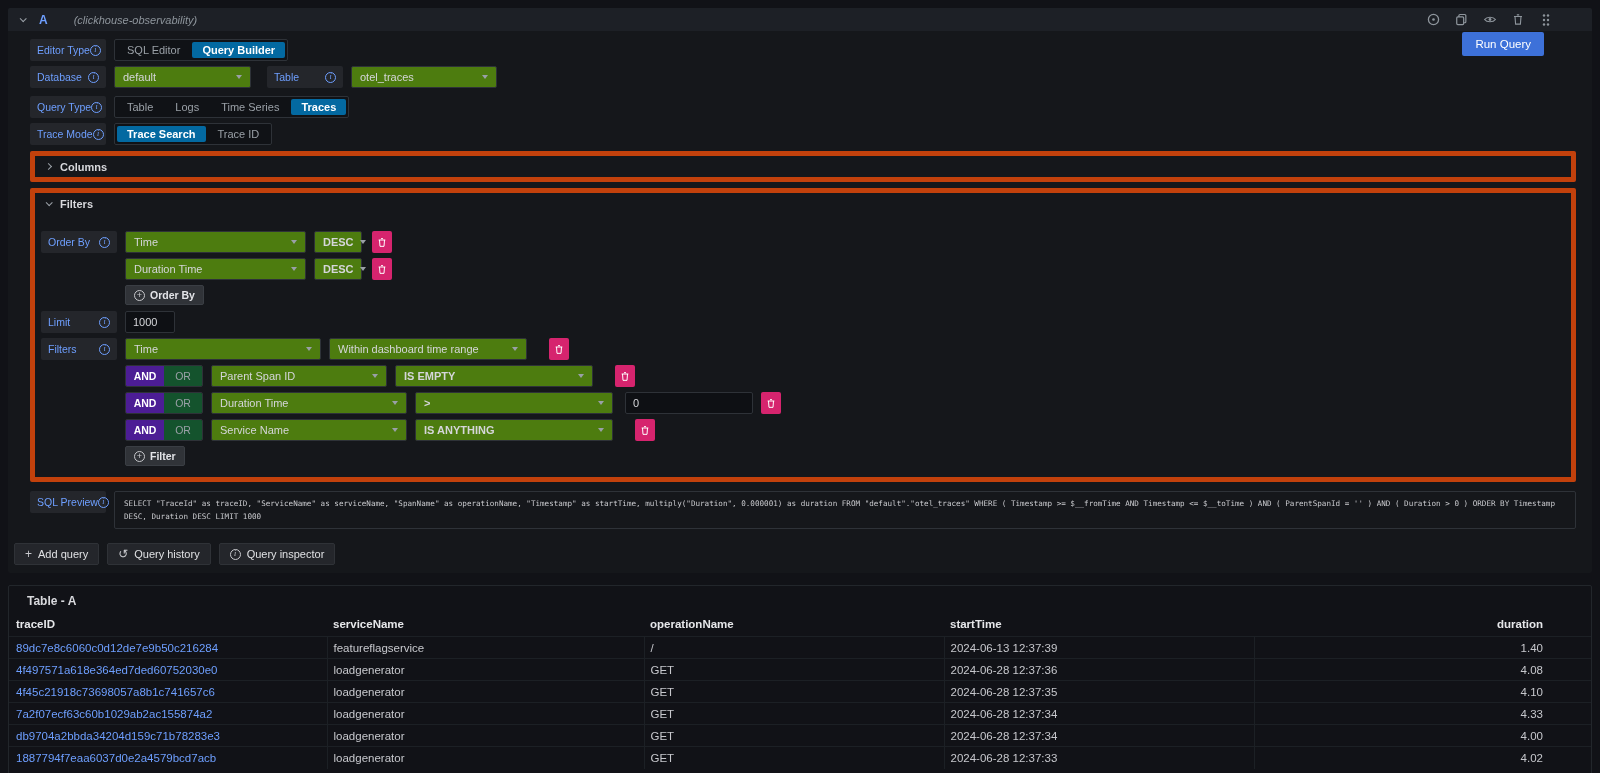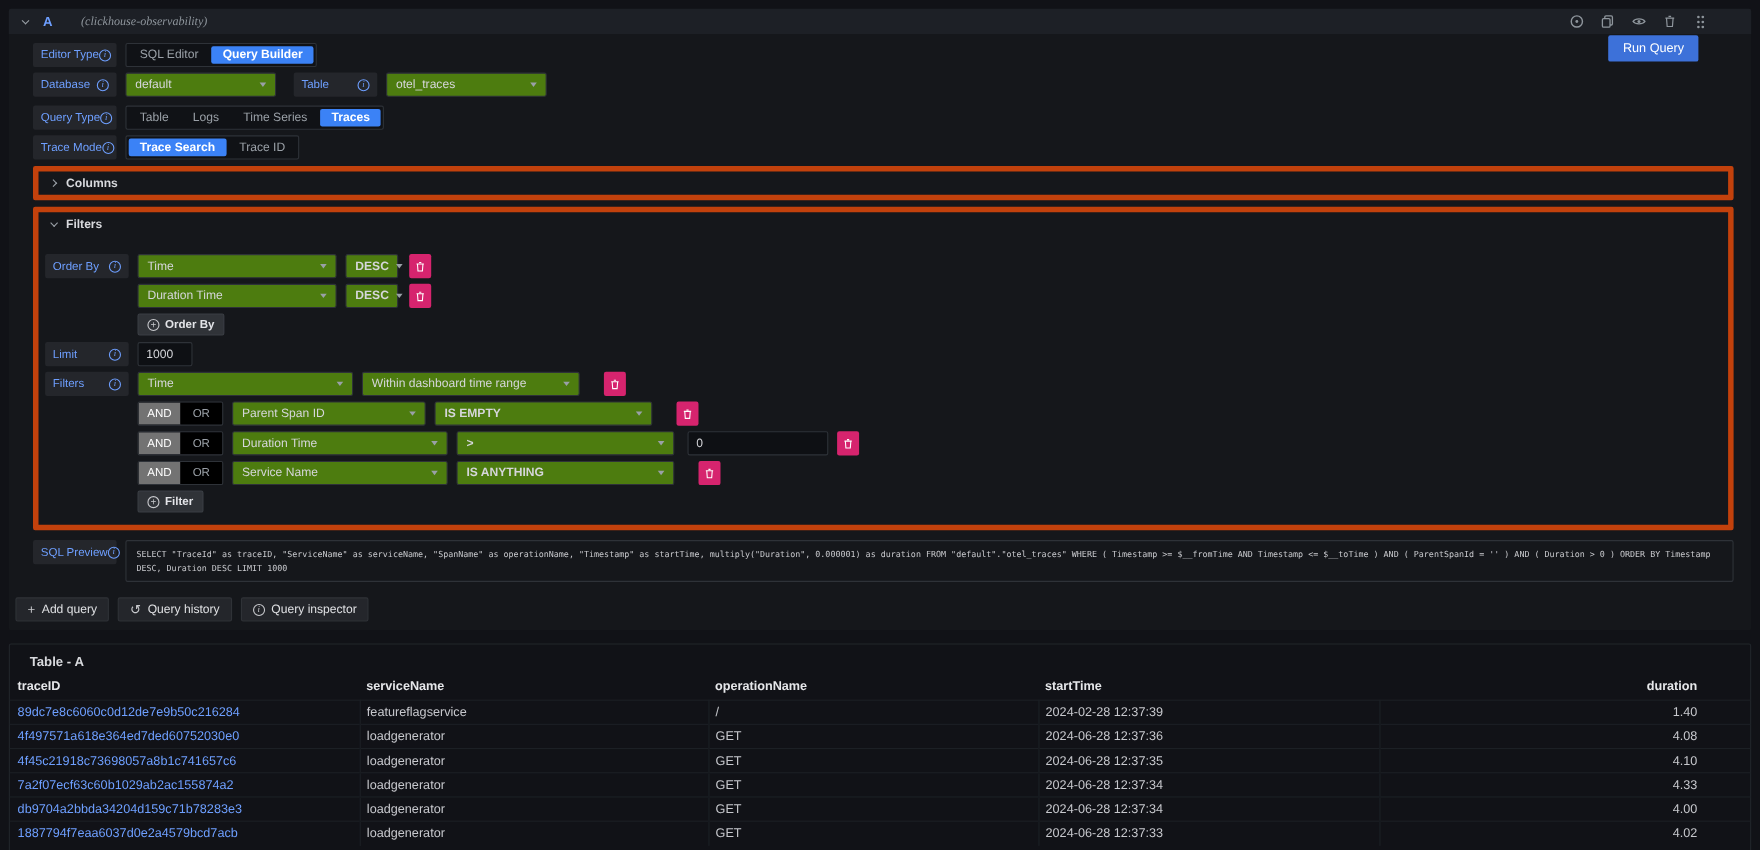--- a/index.html
+++ b/index.html
@@ -10,51 +10,51 @@
     color:#c7c8cd;
     position:relative;
   }
   
   .card { margin:8px 8px 0 8px; background:#15171b; border-radius:2px; position:relative; }
   .card-header { height:23px; background:#1d2026; border-radius:2px 2px 0 0; display:flex; align-items:center; padding:0 14px 0 12px; }
   .chev { width:5px; height:5px; border-right:1.4px solid #9aa0a7; border-bottom:1.4px solid #9aa0a7; display:inline-block; }
   .chev.down { transform:rotate(45deg) translateY(-1px); }
   .chev.right { transform:rotate(-45deg); }
   .refid { color:#6E9FFF; font-weight:700; font-size:12px; margin-left:14px; }
-  .ds-name { color:#8e959c; font-style:italic; font-size:11px; margin-left:26px;font-family:Liberation Serif, serif; }
+  .ds-name { color:#8e959c; font-style:italic; font-size:11px; margin-left:26px; }
   .header-icons { margin-left:auto; display:flex; align-items:center; gap:15px; margin-right:26px; }
   .hicon { width:13px; height:13px; display:grid; place-items:center; cursor:pointer; }
   .card-body { padding:8px 8px 4px 22px; position:relative; }
   .run-btn { position:absolute; top:1px; right:48px; height:24px; padding:0 13px; background:#3D71D9; color:#fff; border:none; border-radius:2px; font-size:11.5px; font-weight:500; font-family:inherit; cursor:pointer; }
 
   .frow { display:flex; align-items:center; gap:8px; margin-bottom:5px; height:22px; }
   .chip { width:76px; min-width:76px; height:22px; background:#24262b; border-radius:2px; display:flex; align-items:center; justify-content:space-between; padding:0 7px; color:#6E9FFF; font-size:10.5px; font-weight:500; white-space:nowrap; }
   .info { width:11px; height:11px; min-width:11px; border:1px solid #6E9FFF; border-radius:50%; color:#6E9FFF; font-size:8px; line-height:1; display:grid; place-items:center; font-family:"Liberation Serif", serif; font-style:italic; cursor:pointer; }
 
   .radio-group { display:flex; background:#101216; border:1px solid #2e3238; border-radius:2px; padding:2px; height:22px; gap:2px; }
   .radio-opt { padding:0 10px; display:flex; align-items:center; font-size:11px; color:#9aa0a7; border-radius:2px; cursor:pointer; white-space:nowrap; }
-  .radio-opt.active { background:#3b82f6; color:#fff; font-weight:600; }
+  .radio-opt.active { background:#0369a1; color:#fff; font-weight:600; }
 
   .select { height:22px; background:#4d7c0f; border:1px solid #2e3238; border-radius:2px; display:flex; align-items:center; justify-content:space-between; padding:0 8px; font-size:11px; color:#d5d6da; gap:6px; cursor:pointer; }
   .caret { width:0; height:0; border-left:3.5px solid transparent; border-right:3.5px solid transparent; border-top:4px solid #9aa0a7; }
   .tinput { height:22px; background:#0e1014; border:1px solid #2e3238; border-radius:2px; padding:0 7px; font-size:11px; color:#d5d6da; font-family:inherit; outline:none; }
 
   .trash-btn { width:20px; min-width:20px; height:22px; background:#D6246E; border:none; border-radius:2px; display:grid; place-items:center; cursor:pointer; }
 
   .section-box { border:5px solid #c2410c; border-radius:2px; margin-top:6px; margin-right:8px; }
   .section-header { height:21px; display:flex; align-items:center; gap:9px; padding:0 11px; font-size:11px; font-weight:700; color:#d8d9dd; cursor:pointer; }
   .section-content { padding:9px 8px 11px 6px; }
   .indent { margin-left:84px; }
 
   .add-btn { height:20px; background:#303338; border:1px solid #3a3e44; border-radius:2px; color:#e3e4e8; font-size:10.5px; font-weight:600; display:inline-flex; align-items:center; gap:5px; padding:0 8px; font-family:inherit; cursor:pointer; }
   .plus-circle { width:11px; height:11px; border:1px solid #c8c9cd; border-radius:50%; display:grid; place-items:center; font-size:9px; line-height:1; color:#c8c9cd; font-weight:400; }
 
   .bool-group { display:flex; border:1px solid #2e3238; border-radius:2px; overflow:hidden; height:22px; }
-  .bool-opt { width:38px; display:grid; place-items:center; font-size:10.5px; color:#9aa0a7; background:#000000; cursor:pointer; }
-  .bool-opt.active { background:#737373; color:#fff; font-weight:400; }
+  .bool-opt { width:38px; display:grid; place-items:center; font-size:10.5px; color:#9aa0a7; background:#14532d; cursor:pointer; }
+  .bool-opt.active { background:#4c1d95; color:#fff; font-weight:700; }
 
   .sql-row { display:flex; gap:8px; margin-top:9px; align-items:flex-start; }
   .sql-box { flex:1; border:1px solid #2e3238; border-radius:2px; padding:5px 9px; font-family:"DejaVu Sans Mono", monospace; font-size:7.6px; line-height:13px; color:#c9cace; margin-right:8px; min-height:36px; }
 
   .actions { display:flex; gap:8px; padding:10px 0 8px 6px; }
   .action-btn { height:22px; background:#24262b; border:1px solid #2f3237; border-radius:2px; color:#dfe0e3; font-size:11px; font-weight:500; display:inline-flex; align-items:center; gap:6px; padding:0 10px; font-family:inherit; cursor:pointer; }
   .action-btn .ic { color:#c8c9cd; font-size:12px; line-height:1; }
 
   
   .panel { margin:12px 8px 0 8px; border:1px solid #22262b; border-radius:2px; background:#111217; overflow:hidden; height:300px; }
@@ -370,21 +370,21 @@
         <th>operationName</th>
         <th>startTime</th>
         <th class="num">duration</th>
       </tr>
     </thead>
     <tbody>
       <tr>
         <td><a class="trace">89dc7e8c6060c0d12de7e9b50c216284</a></td>
         <td>featureflagservice</td>
         <td>/</td>
-        <td>2024-02-28 12:37:39</td>
+        <td>2024-06-13 12:37:39</td>
         <td class="num">1.40</td>
       </tr>
       <tr>
         <td><a class="trace">4f497571a618e364ed7ded60752030e0</a></td>
         <td>loadgenerator</td>
         <td>GET</td>
         <td>2024-06-28 12:37:36</td>
         <td class="num">4.08</td>
       </tr>
       <tr>

